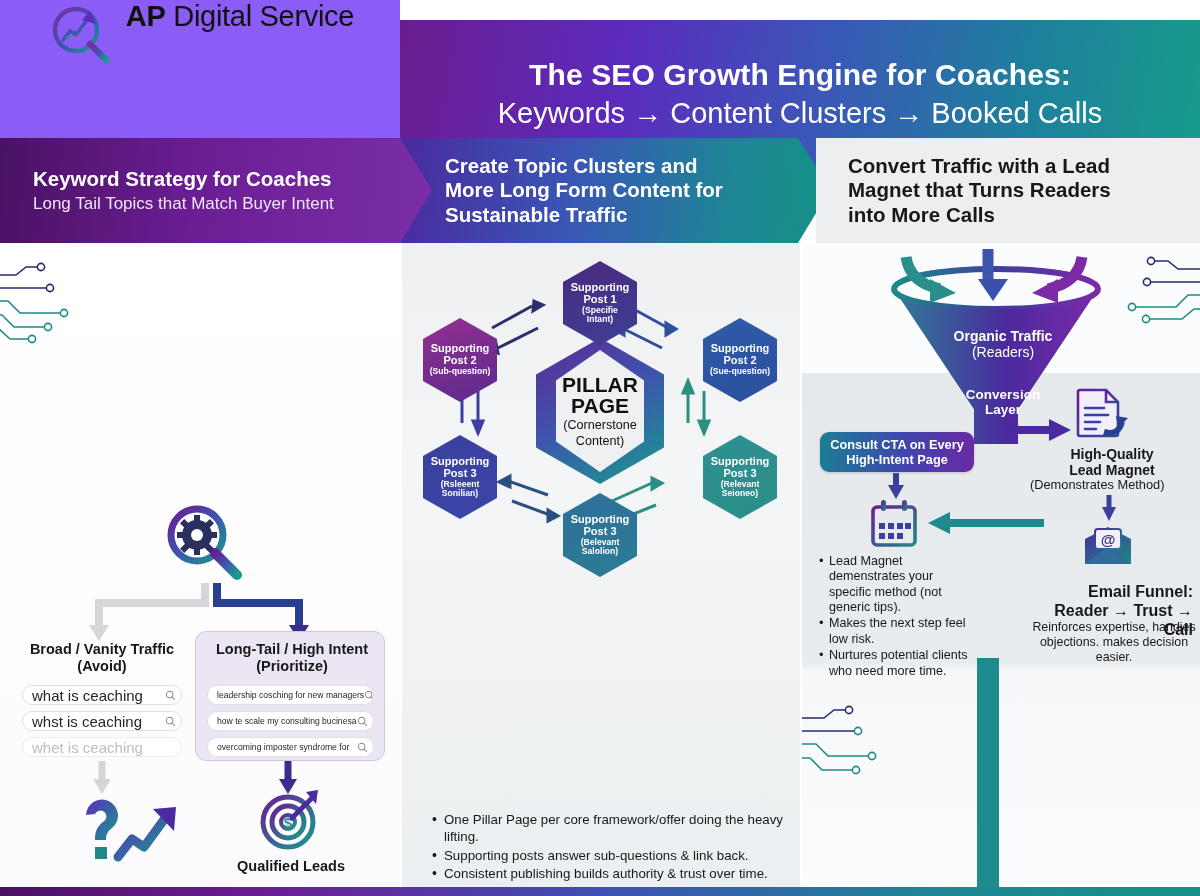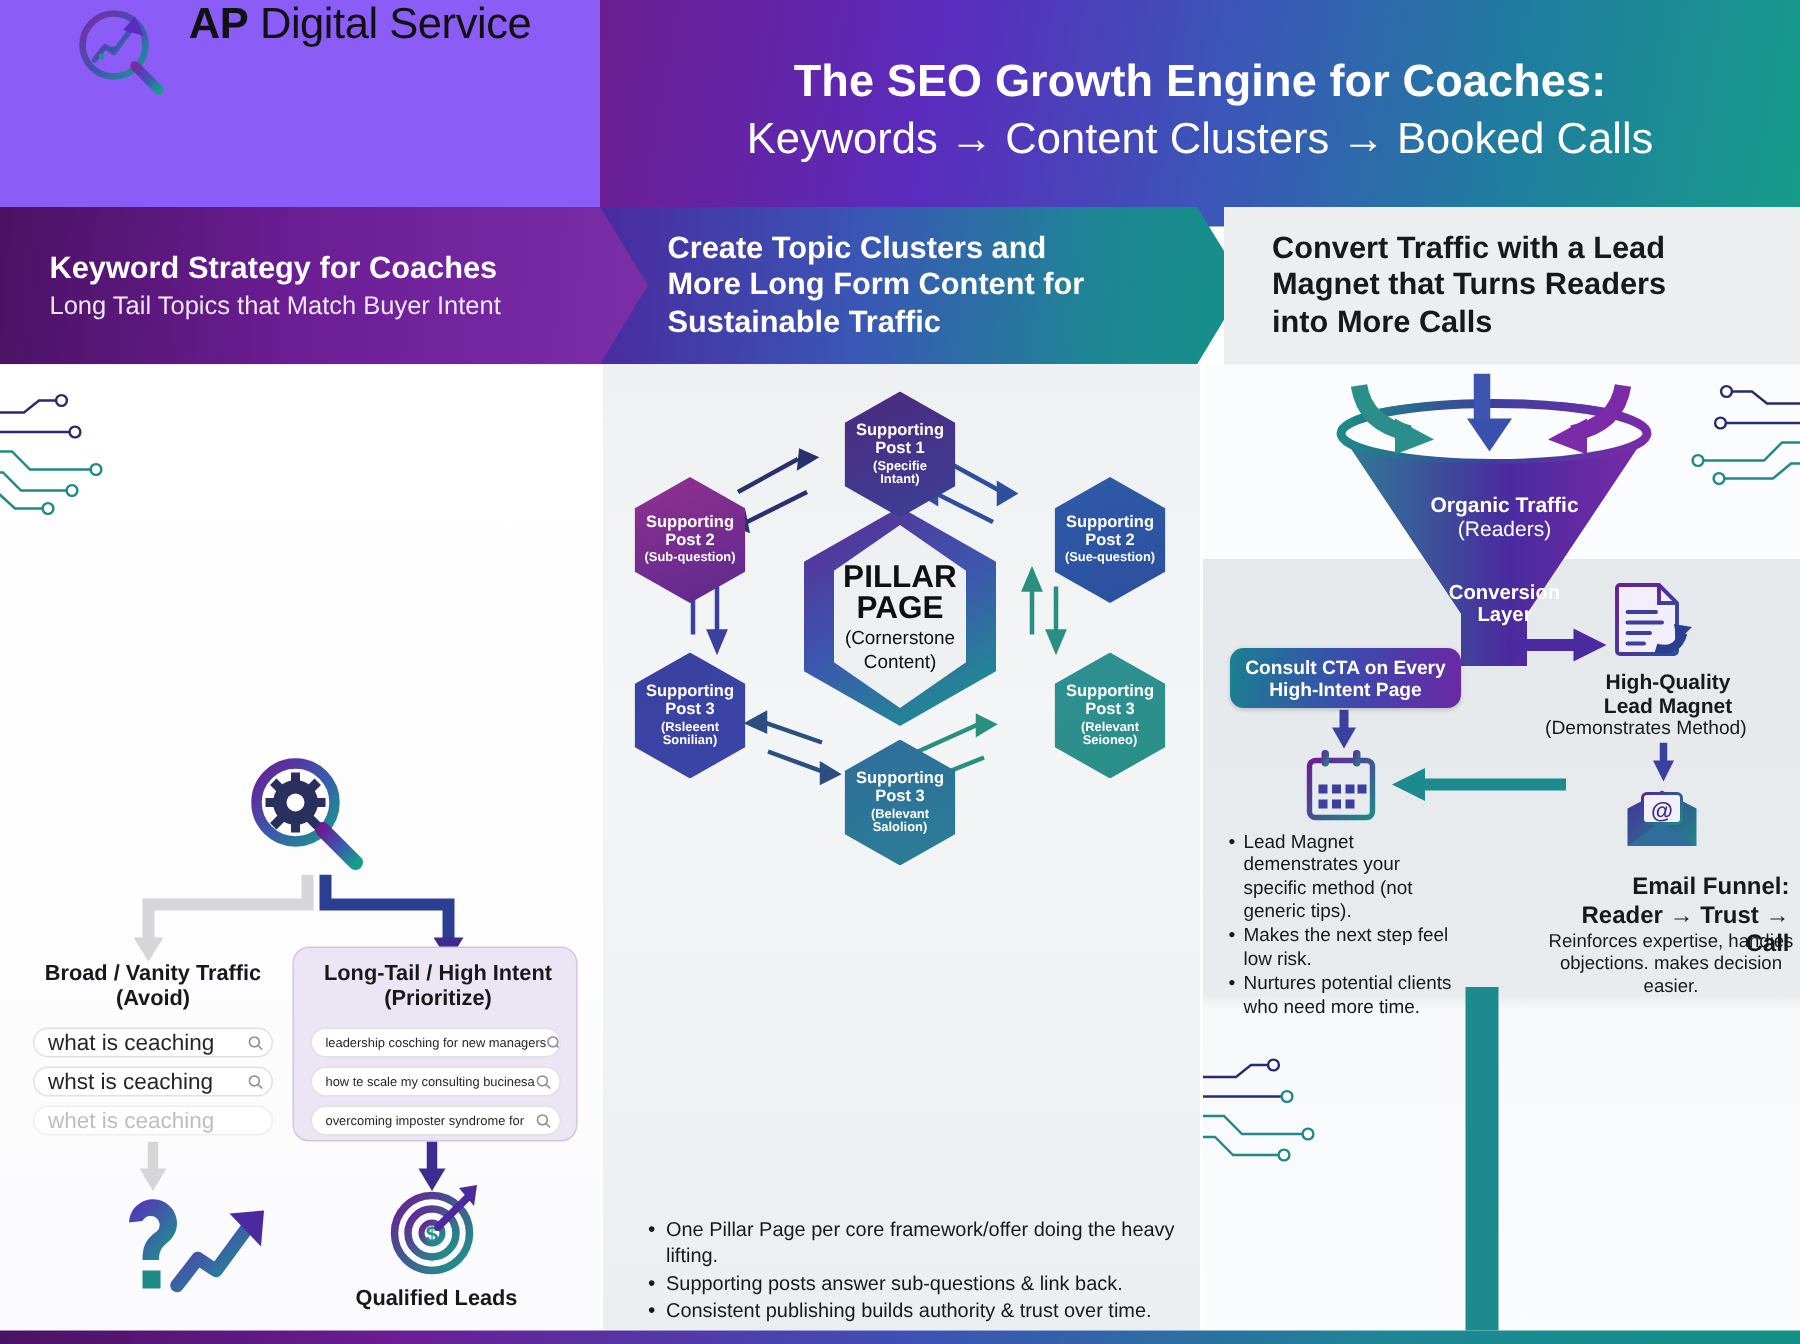--- a/index.html
+++ b/index.html
@@ -19,21 +19,21 @@
     display: flex; align-items: flex-start; justify-content: center; gap: 10px;
   }
   .logo-mark { width: 70px; height: 70px; flex: 0 0 70px; }
   .logo-text { font-size: 29px; color: #111; letter-spacing: -0.3px; white-space: nowrap; }
   .logo-text b { font-weight: 700; }
   .logo-text span.light { font-weight: 400; }
   .title-cell {
     flex: 1; height: 151px;
     background: linear-gradient(100deg, #6b1d8f 0%, #5b2bbd 28%, #3b56b8 52%, #1f7e9e 76%, #179c8a 100%);
     display: flex; flex-direction: column; align-items: center; justify-content: center;
-    color: #ffffff; text-align: center;
+    color: #ffffff; text-align: center; margin-top: 20px;
   }
   .title-line1 { font-size: 30px; font-weight: 700; letter-spacing: 0.1px; line-height: 1.15; }
   .title-line2 { font-size: 29px; font-weight: 400; line-height: 1.3; margin-top: 3px; }
 
   
   .banner { position: absolute; left: 0; top: 138px; width: 1200px; height: 105px; }
   .chev { position: absolute; top: 0; height: 105px; display: flex; flex-direction: column; justify-content: center; padding-left: 33px; }
   .chev1 {
     left: 0; width: 432px;
     background: linear-gradient(95deg, #4a1263 0%, #6b1d94 45%, #7a2ea8 100%);

